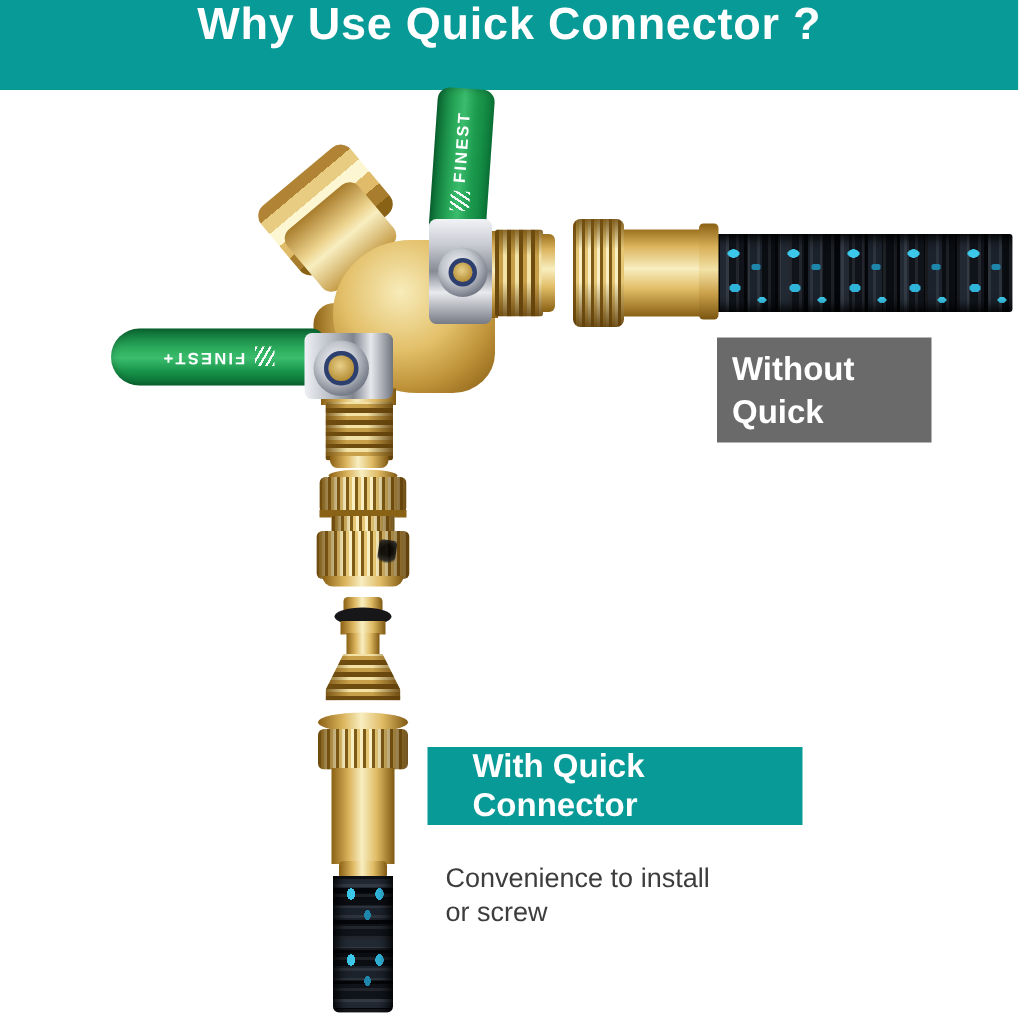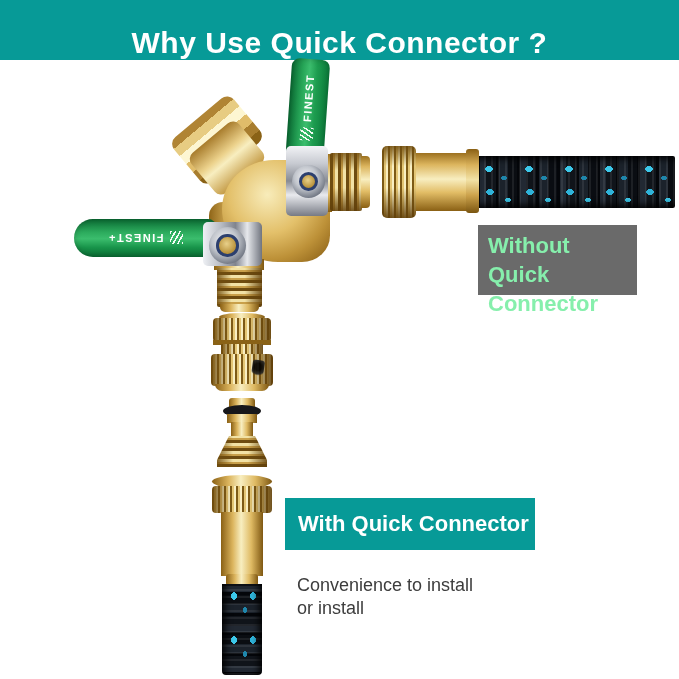--- a/index.html
+++ b/index.html
@@ -6,34 +6,34 @@
   .stage {
     position:relative; width:679px; height:679px; overflow:hidden;
     background:#fff; font-family:"Liberation Sans", sans-serif;
   }
   .abs { position:absolute; }
 
   
   .banner {
     position:absolute; left:0; top:0; width:679px; height:60px;
     background:var(--c-banner-teal,#079a97);
-    display:flex; align-items:flex-end; justify-content:center;
+    display:flex; align-items:flex-start; justify-content:center;
   }
   .banner h1 { margin:0; color:#fff; font-size:30px; font-weight:bold; letter-spacing:.5px; }
 
   
   .label-gray {
-    position:absolute; left:478px; top:225px; width:159px; height:70px;
-    background:var(--c-label-gray,#6a6a6a); color:#86efac; font-size:22px; font-weight:bold;
+    position:absolute; left:478px; top:225px; width:143px; height:70px;
+    background:var(--c-label-gray,#6a6a6a); color:#ffffff; font-size:22px; font-weight:bold;
     line-height:29px; padding:6px 8px 6px 10px; box-sizing:border-box;
   }
   .label-teal {
     position:absolute; left:285px; top:498px; width:250px; height:52px;
     background:var(--c-banner-teal,#079a97); color:#fff; font-size:22px; font-weight:bold;
-    display:flex; align-items:center; padding-left:13px; box-sizing:border-box;
+    display:flex; align-items:center; padding-left:30px; box-sizing:border-box;
   }
   .caption { position:absolute; color:var(--c-caption-text,#3d3d3d); font-size:18px; }
   .caption span { display:block; }
   .caption-without { left:484px; top:310px; line-height:25px; }
   .caption-without .line2 { margin-left:13px; }
   .caption-with { left:297px; top:574px; line-height:23px; }
 
   
   .brass-h { background:linear-gradient(180deg,#9c7120,#dcb55e 20%,#f8eec0 45%,#e2bd66 68%,#8a6014); }
   .brass-v { background:linear-gradient(90deg,#8a6014,#dcb55e 28%,#f8eec0 48%,#dfba63 72%,#7f5812); }
@@ -217,16 +217,16 @@
     <div class="abs brass-v vfit-barrel"></div>
     <div class="abs brass-v vfit-flange"></div>
     <div class="abs hose-bottom"></div>
   </div>
 
   <div class="label-teal">
     <span>With Quick Connector</span>
   </div>
   <div class="caption caption-with">
     <span class="line1">Convenience to install</span>
-    <span class="line2">or install</span>
+    <span class="line2">or screw</span>
   </div>
 
 </div>
 
 </body></html>

